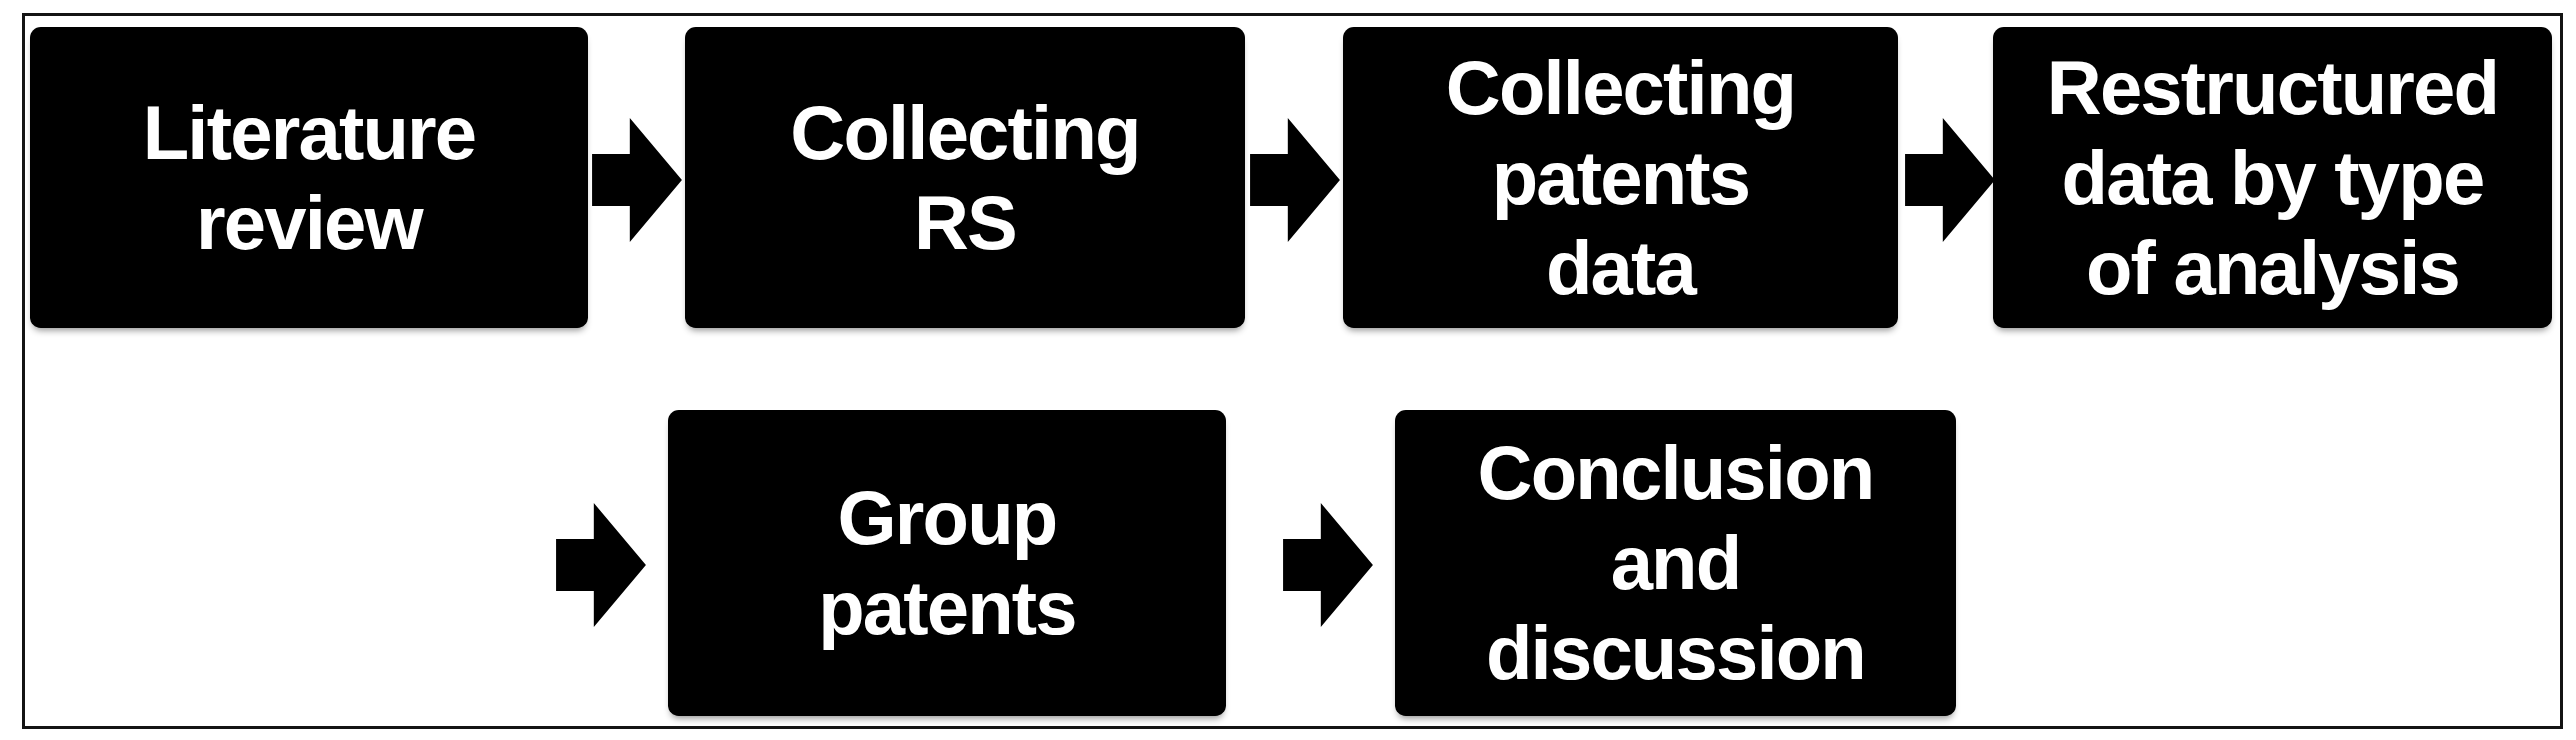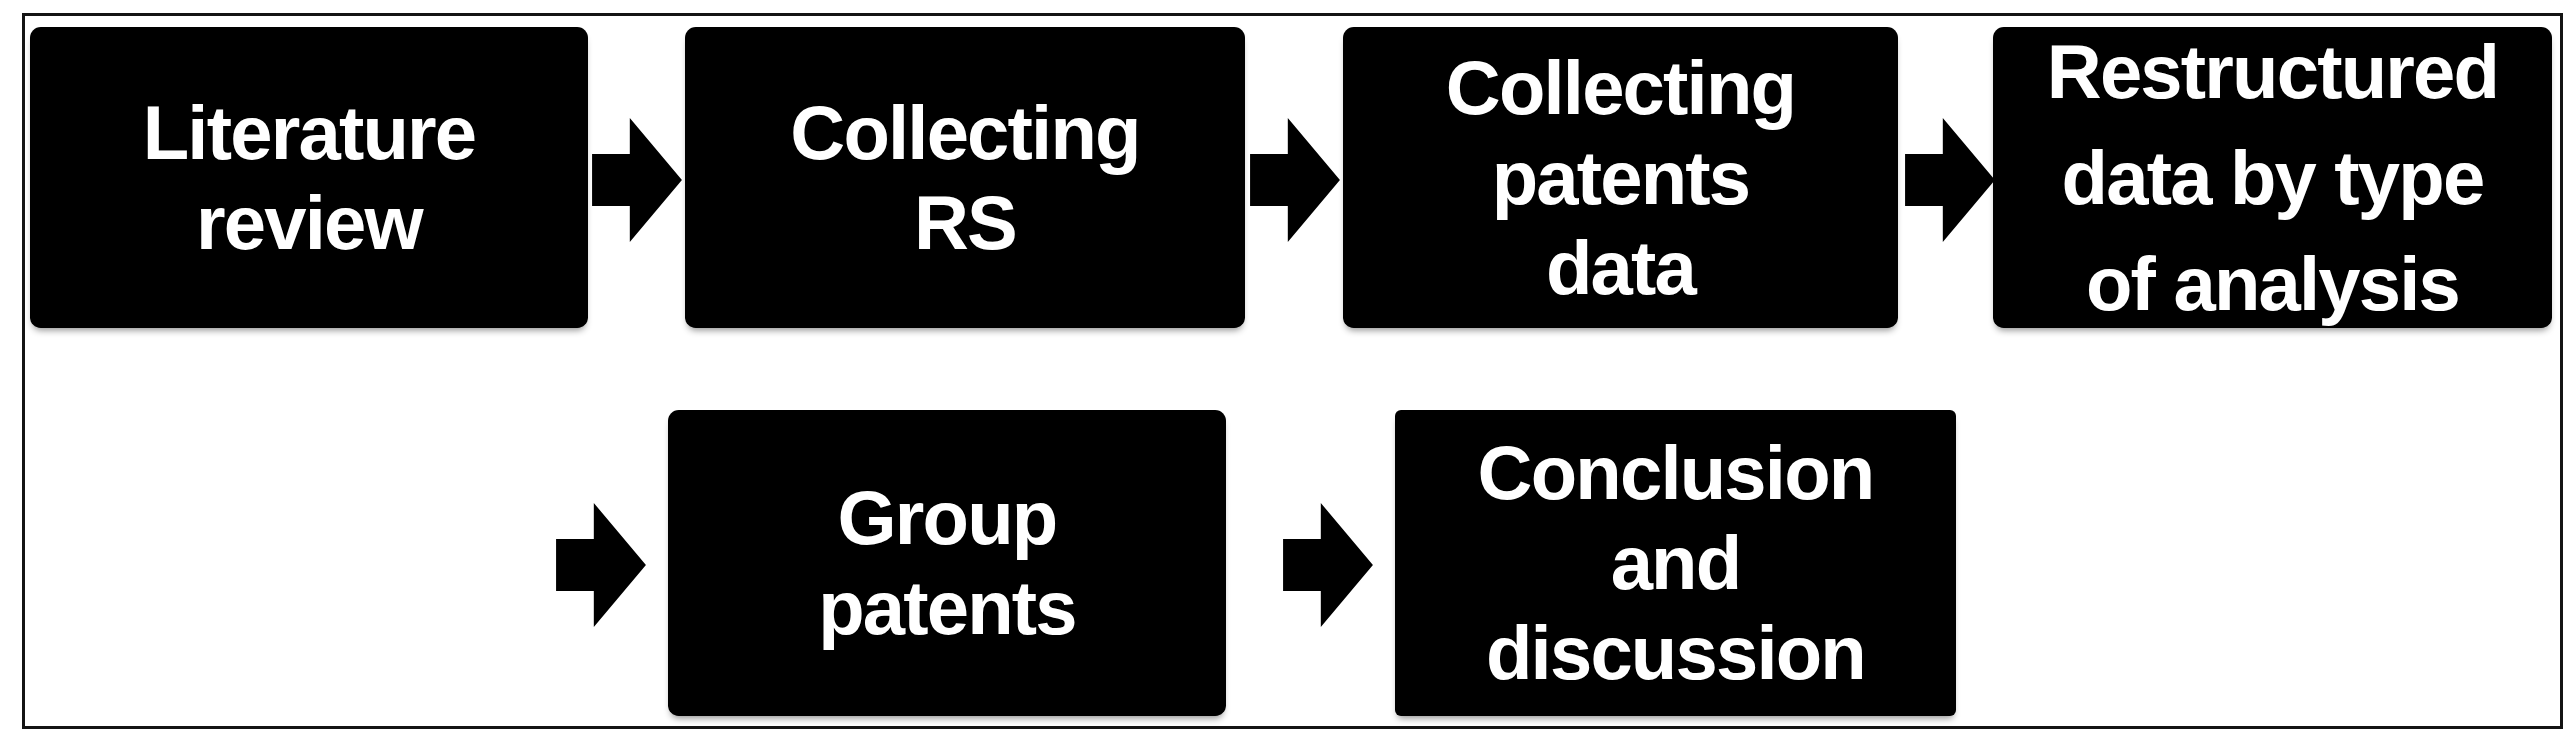--- a/index.html
+++ b/index.html
@@ -81,39 +81,39 @@
   <div class="box" style="left:1343px; top:27px; width:555px; height:301px;">
     <div class="line">Collecting</div>
     <div class="line">patents</div>
     <div class="line">data</div>
   </div>
 
   <svg class="arrow" style="left:1905px; top:118px;" width="90" height="124" viewBox="0 0 100 138">
     <polygon points="0,40 42,40 42,0 100,69 42,138 42,98 0,98"></polygon>
   </svg>
 
-  <div class="box" style="left:1993px; top:27px; width:559px; height:301px;gap:16px;">
+  <div class="box" style="left:1993px; top:27px; width:559px; height:301px;">
     <div class="line">Restructured</div>
     <div class="line">data by type</div>
     <div class="line">of analysis</div>
   </div>
 
   <svg class="arrow" style="left:556px; top:503px;" width="90" height="124" viewBox="0 0 100 138">
     <polygon points="0,40 42,40 42,0 100,69 42,138 42,98 0,98"></polygon>
   </svg>
 
   <div class="box" style="left:668px; top:410px; width:558px; height:306px;text-align:right;">
     <div class="line">Group</div>
     <div class="line">patents</div>
   </div>
 
   <svg class="arrow" style="left:1283px; top:503px;" width="90" height="124" viewBox="0 0 100 138">
     <polygon points="0,40 42,40 42,0 100,69 42,138 42,98 0,98"></polygon>
   </svg>
 
-  <div class="box" style="left:1395px; top:410px; width:561px; height:306px;border-radius:6px;">
+  <div class="box" style="left:1395px; top:410px; width:561px; height:306px;">
     <div class="line">Conclusion</div>
     <div class="line">and</div>
     <div class="line">discussion</div>
   </div>
 
 </div>
 
 
 </body></html>

